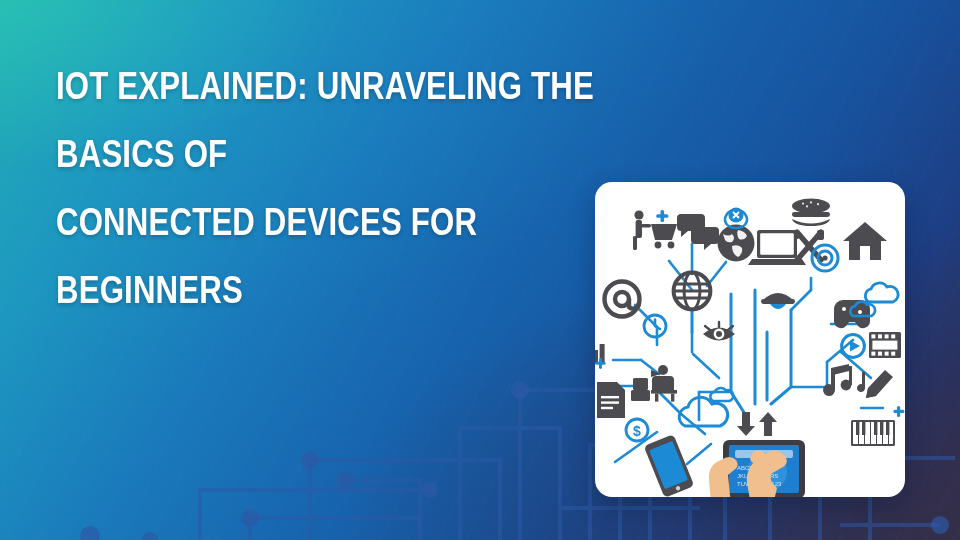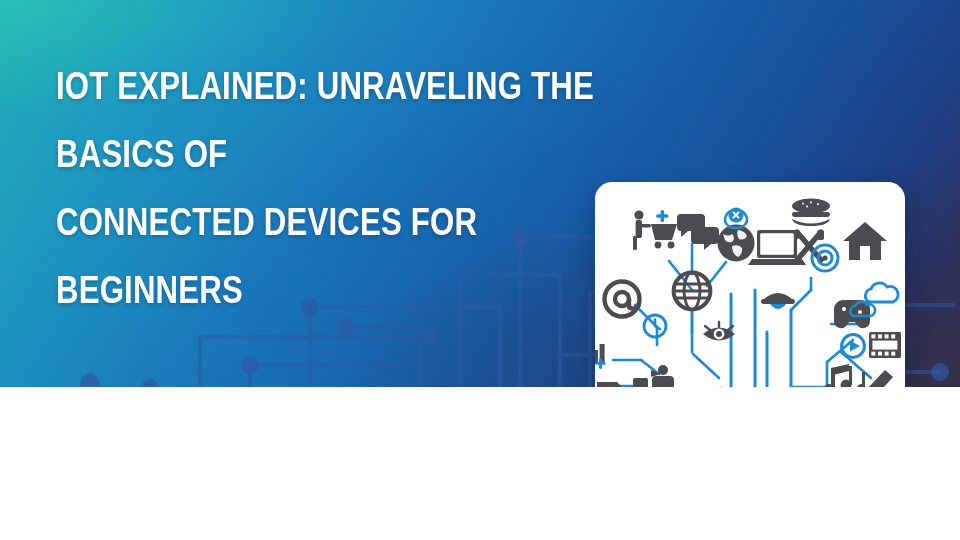--- a/index.html
+++ b/index.html
@@ -1,18 +1,18 @@
 <!DOCTYPE html>
 <html><head>
 <meta charset="utf-8">
 <style>
   html,body{margin:0;padding:0;}
   body{width:960px;height:540px;overflow:hidden;font-family:"Liberation Sans",sans-serif;}
 
-  .stage{position:relative;width:960px;height:387px;overflow:hidden;background:#1b6fb4;}
+  .stage{position:relative;width:960px;height:540px;overflow:hidden;background:#1b6fb4;}
 
   
   .bg-base{position:absolute;inset:0;
     background:linear-gradient(125deg,#23b5ad 0%,#1d97c0 17%,#1a79bb 35%,#1763ad 52%,#17539f 68%,#1d3f85 82%,#2c3463 92%,#37304a 100%);}
   .bg-tint{position:absolute;inset:0;
     background:radial-gradient(130% 110% at 0% 0%, rgba(44,200,186,0.55) 0%, rgba(30,150,200,0.20) 28%, rgba(0,0,0,0) 58%);}
   .bg-tint2{position:absolute;inset:0;
     background:radial-gradient(95% 85% at 100% 100%, rgba(52,46,72,0.85) 0%, rgba(42,42,78,0.35) 38%, rgba(0,0,0,0) 68%);}
   .bg-sheen{position:absolute;inset:0;
     background:repeating-linear-gradient(115deg, rgba(255,255,255,0.014) 0px, rgba(255,255,255,0.014) 1px, rgba(0,0,0,0) 1px, rgba(0,0,0,0) 26px);}

